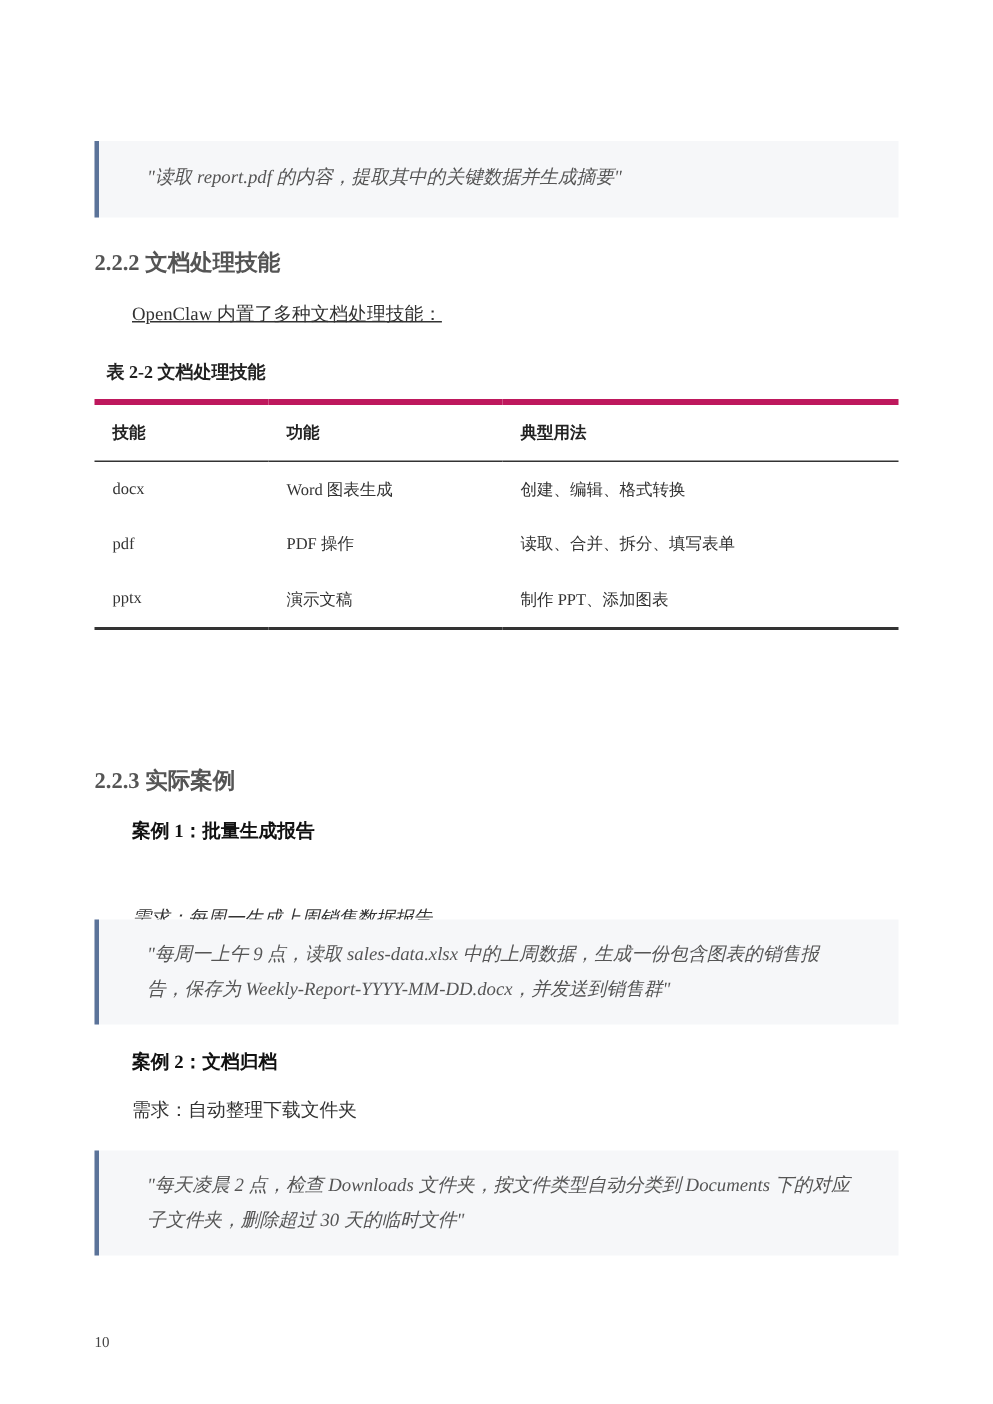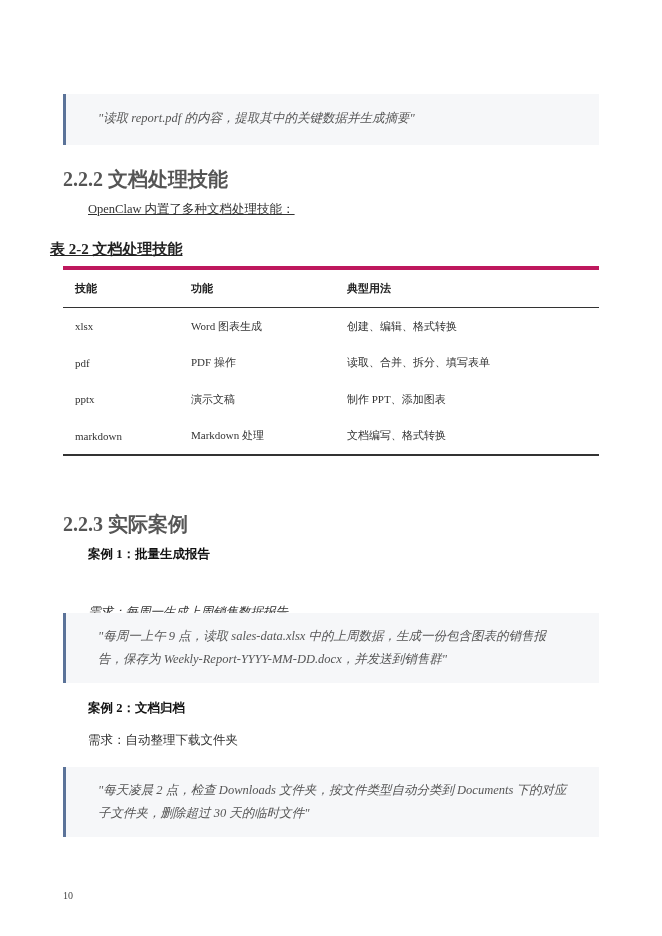--- a/index.html
+++ b/index.html
@@ -3,24 +3,24 @@
 <meta charset="utf-8">
 <style>
   html, body { margin: 0; padding: 0; background: #ffffff; }
   body { width: 662px; height: 936px; position: relative; overflow: hidden;
          font-family: "Liberation Serif", "DejaVu Serif", serif; color: #333; }
   .page { position: absolute; left: 0; top: 0; width: 662px; height: 936px; }
   .quote { position: absolute; left: 63px; width: 536px; background: #f6f7f9;
            border-left: 3px solid #5b7399; box-sizing: border-box;
            font-style: italic; color: #555; font-size: 12.5px; line-height: 23px; }
   .quote .txt { padding-left: 32px; padding-right: 28px; }
-  .h3 { position: absolute; left: 63px; font-size: 20px; font-weight: bold; color: #555;
+  .h3 { position: absolute; left: 63px; font-size: 15px; font-weight: bold; color: #555;
         font-family: "Liberation Serif", "DejaVu Sans", serif; }
   .para { position: absolute; left: 88px; font-size: 12.5px; color: #333; }
-  .caption { position: absolute; left: 50px; top: 240px; font-size: 15px; font-weight: bold; color: #222; text-decoration: underline; }
+  .caption { position: absolute; left: 71px; top: 240px; font-size: 12px; font-weight: bold; color: #222; }
   table { position: absolute; left: 63px; top: 266px; width: 536px; border-collapse: collapse;
           font-size: 11px; color: #333; }
   thead tr { border-top: 4px solid #be185d; border-bottom: 1px solid #333; }
   tbody tr:last-child { border-bottom: 2px solid #333; }
   th { text-align: left; font-weight: bold; color: #222; height: 37px; padding: 0 0 0 12px; }
   td { height: 36.5px; padding: 0 0 0 12px; }
   .c1 { width: 104px; } .c2 { width: 144px; }
   .case { position: absolute; left: 88px; font-size: 12.5px; font-weight: bold; color: #111; text-align: center; }
   .pagenum { position: absolute; left: 63px; top: 890px; font-size: 10px; color: #444; }
 </style>
@@ -41,38 +41,33 @@
   <table>
     <thead>
       <tr>
         <th class="c1">技能</th>
         <th class="c2">功能</th>
         <th>典型用法</th>
       </tr>
     </thead>
     <tbody>
       <tr>
-        <td>xlsx</td>
+        <td>docx</td>
         <td>Word 图表生成</td>
         <td>创建、编辑、格式转换</td>
       </tr>
       <tr>
         <td>pdf</td>
         <td>PDF 操作</td>
         <td>读取、合并、拆分、填写表单</td>
       </tr>
       <tr>
         <td>pptx</td>
         <td>演示文稿</td>
         <td>制作 PPT、添加图表</td>
-      </tr>
-      <tr>
-        <td>markdown</td>
-        <td>Markdown 处理</td>
-        <td>文档编写、格式转换</td>
       </tr>
     </tbody>
   </table>
 
   <div class="h3" style="top:511px;">2.2.3 实际案例</div>
 
   <div class="case" style="top:546px;">案例 1：批量生成报告</div>
   <div class="para" style="top:604px;font-style:italic;">需求：每周一生成上周销售数据报告</div>
 
   <div class="quote" style="top:613px;height:70px;">

